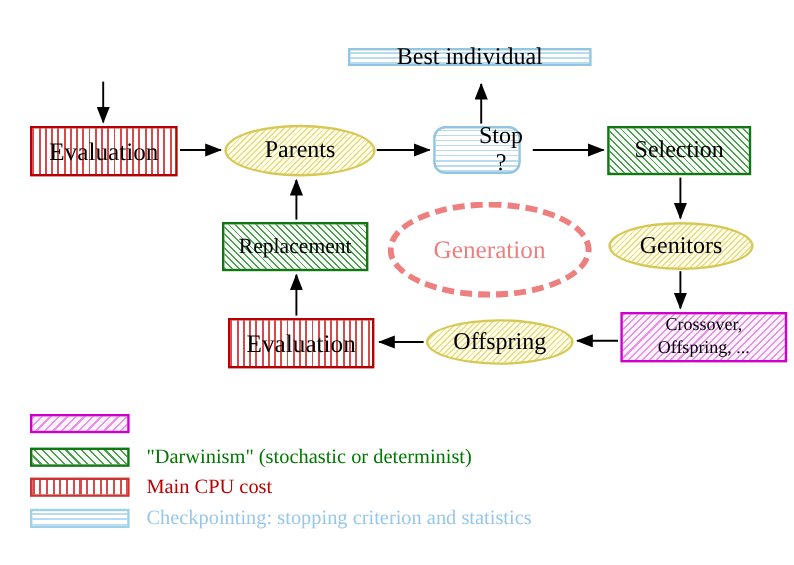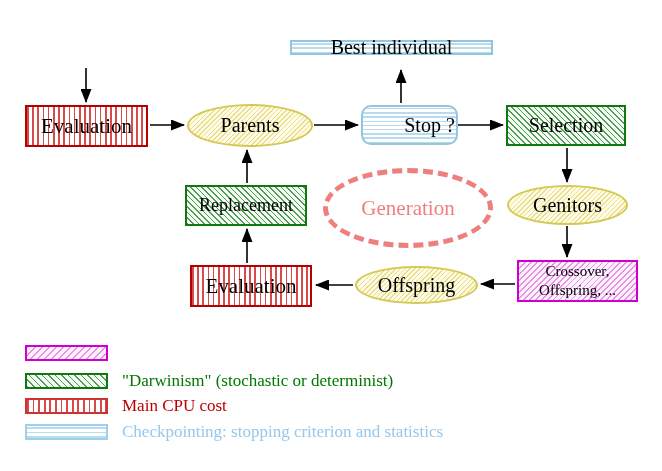--- a/index.html
+++ b/index.html
@@ -86,33 +86,33 @@
   </div>
 
   <div class="node ellipse hatch-yellow" style="left:187px;top:104px;width:126px;height:43px;">
     <span>Parents</span>
   </div>
 
   <div class="node box stripes-cyan" style="left:290px;top:40px;width:203px;height:15px;">
     <span>Best individual</span>
   </div>
 
-  <div class="node box stripes-cyan" style="left:361px;top:105px;width:97px;height:40px;border-radius:10px;padding-left:40px;">
+  <div class="node box stripes-cyan" style="left:361px;top:105px;width:73px;height:40px;border-radius:10px;padding-left:40px;">
     <span>Stop ?</span>
   </div>
 
   <div class="node box hatch-green" style="left:506px;top:105px;width:120px;height:41px;">
     <span>Selection</span>
   </div>
 
   <div class="node ellipse hatch-yellow" style="left:507px;top:185px;width:121px;height:40px;">
     <span>Genitors</span>
   </div>
 
-  <div class="node box hatch-magenta twoline" style="left:517px;top:260px;width:121px;height:42px;">
+  <div class="node box hatch-magenta twoline" style="left:517px;top:260px;width:139px;height:42px;">
     <span>
       <span>Crossover,</span><br>
       <span>Offspring, ...</span>
     </span>
   </div>
 
   <div class="node ellipse hatch-yellow" style="left:355px;top:266px;width:123px;height:38px;">
     <span>Offspring</span>
   </div>
 

